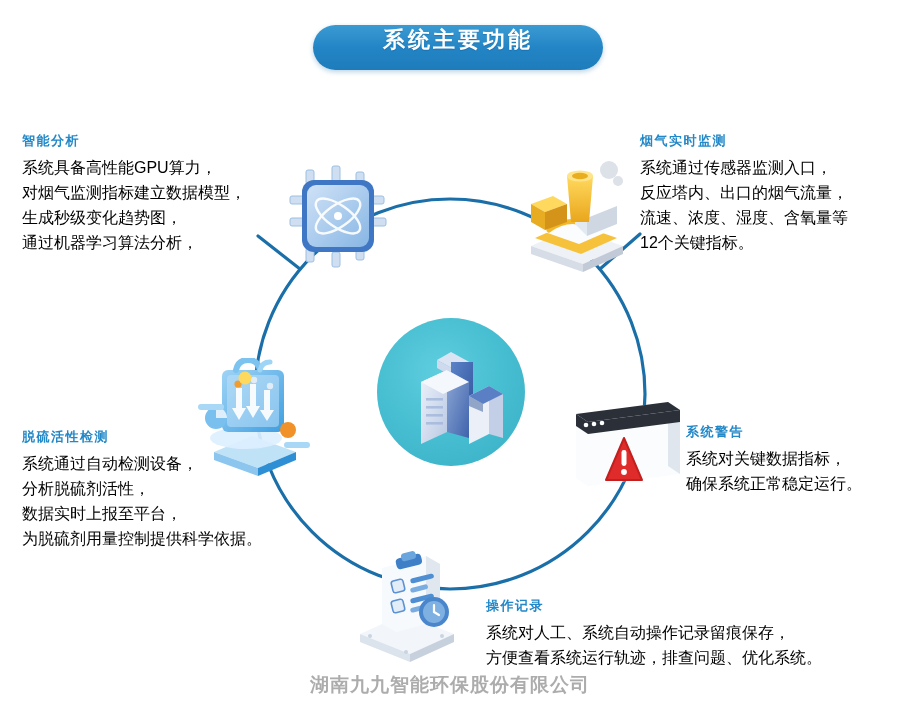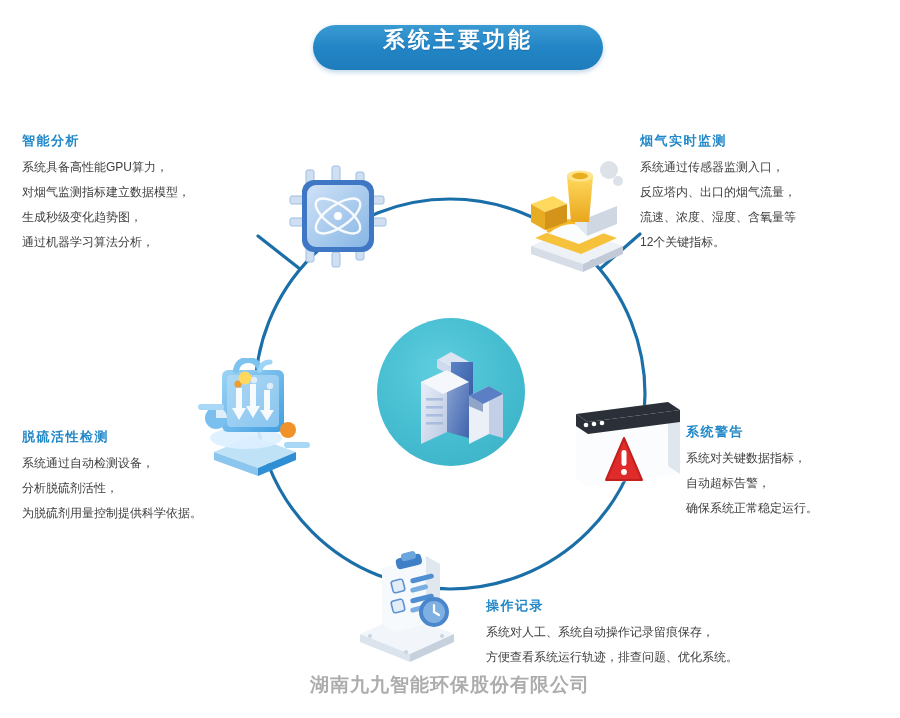--- a/index.html
+++ b/index.html
@@ -65,22 +65,22 @@
   .block { position: absolute; }
   .block .heading {
     color: #2288c8;
     font-size: 13px;
     font-weight: bold;
     letter-spacing: 1.5px;
     margin-bottom: 5px;
     white-space: nowrap;
   }
   .block .line {
-    color: #404040;
-    font-size: 12px;
+    color: #000000;
+    font-size: 16px;
     line-height: 25px;
     white-space: nowrap;
   }
 
   .block-analysis { left: 22px;  top: 132px; }
   .block-monitor  { left: 640px; top: 132px; }
   .block-lab      { left: 22px;  top: 428px; }
   .block-alert    { left: 686px; top: 423px; }
   .block-record   { left: 486px; top: 597px; }
 
@@ -335,27 +335,27 @@
     <div class="line">系统通过传感器监测入口，</div>
     <div class="line">反应塔内、出口的烟气流量，</div>
     <div class="line">流速、浓度、湿度、含氧量等</div>
     <div class="line">12个关键指标。</div>
   </div>
 
   <div class="block block-lab">
     <div class="heading">脱硫活性检测</div>
     <div class="line">系统通过自动检测设备，</div>
     <div class="line">分析脱硫剂活性，</div>
+    <div class="line">数据实时上报至平台，</div>
     <div class="line">为脱硫剂用量控制提供科学依据。</div>
   </div>
 
   <div class="block block-alert">
     <div class="heading">系统警告</div>
     <div class="line">系统对关键数据指标，</div>
-    <div class="line">自动超标告警，</div>
     <div class="line">确保系统正常稳定运行。</div>
   </div>
 
   <div class="block block-record">
     <div class="heading">操作记录</div>
     <div class="line">系统对人工、系统自动操作记录留痕保存，</div>
     <div class="line">方便查看系统运行轨迹，排查问题、优化系统。</div>
   </div>
 
   <div class="watermark">湖南九九智能环保股份有限公司</div>

